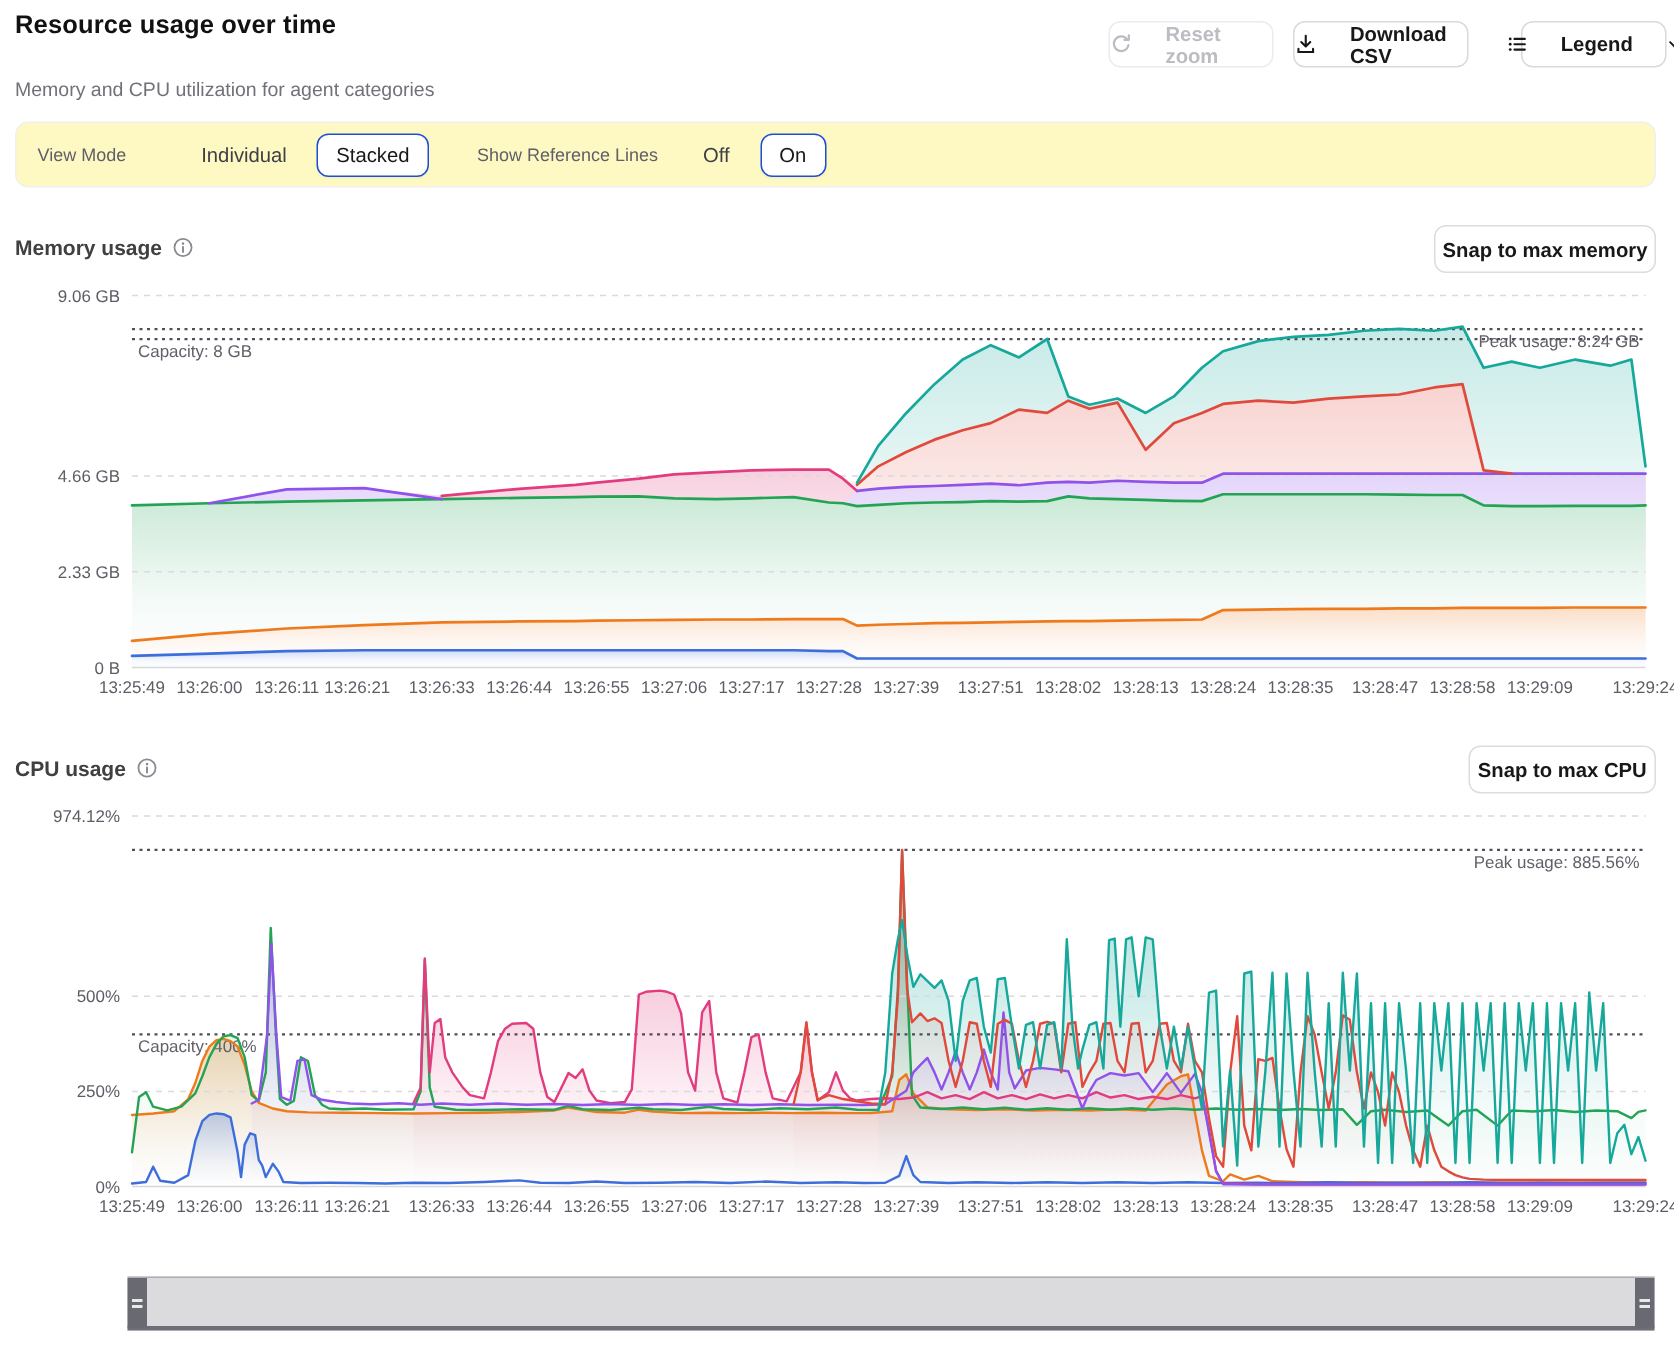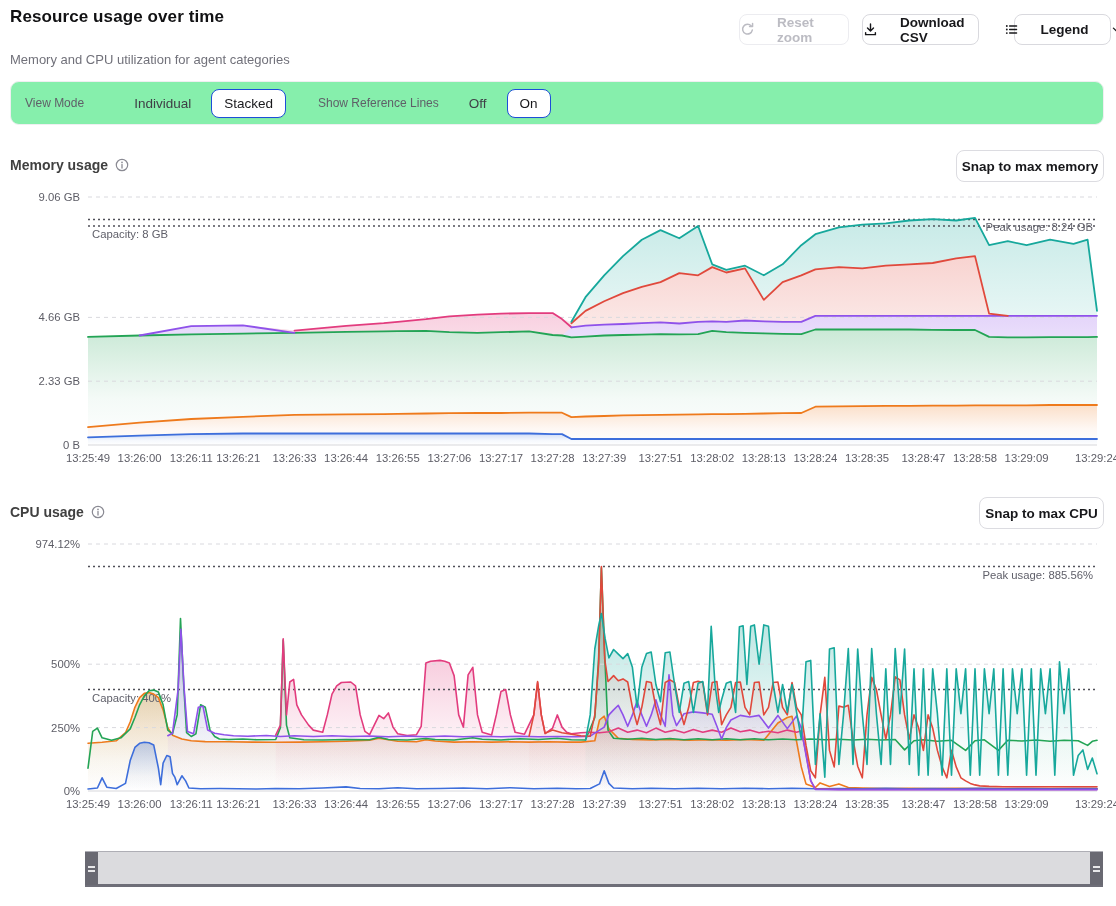--- a/index.html
+++ b/index.html
@@ -11,21 +11,21 @@
   .page-subtitle { position:absolute; left:10px; top:37px; font-size:13px; color:#71717a;margin-top:15px; }
 
   .hbtn { position:absolute; top:14px; height:31px; display:flex; align-items:center; justify-content:center;
           gap:22px; background:#fff; border:1px solid #d9d9de; border-radius:8px; font-size:13.5px; font-weight:bold;
           color:#18181b; cursor:pointer; }
   .hbtn svg { display:block; }
   #reset-zoom { left:739px; width:110px; color:#bcbcc3; border-color:#ececf0; }
   #download-csv { left:862px; width:117px; }
   #legend-btn { left:1014px; width:97px; }
 
-  .controls { position:absolute; left:10px; top:81px; width:1094px; height:44px; background:#86efac;
+  .controls { position:absolute; left:10px; top:81px; width:1094px; height:44px; background:#fef9c3;
               border:1px solid #efeff1; border-radius:9px; display:flex; align-items:center; padding:0 14px; }
   .ctl-label { font-size:12px; color:#5f5f68; }
   .opt { font-size:13.5px; color:#3f3f46; padding:6px 12px; cursor:pointer; }
   .opt.pill { background:#fff; border:1px solid #1d4ed8; border-radius:8px; color:#18181b; box-shadow:0 1px 1px rgba(0,0,0,.03); }
 
   .sec-title { position:absolute; font-size:14px; font-weight:bold; color:#404040; display:flex; align-items:center; gap:7px; }
   #mem-title { left:10px; top:157px; }
   #cpu-title { left:10px; top:504px; }
   .info-icon { display:inline-flex; }
 

